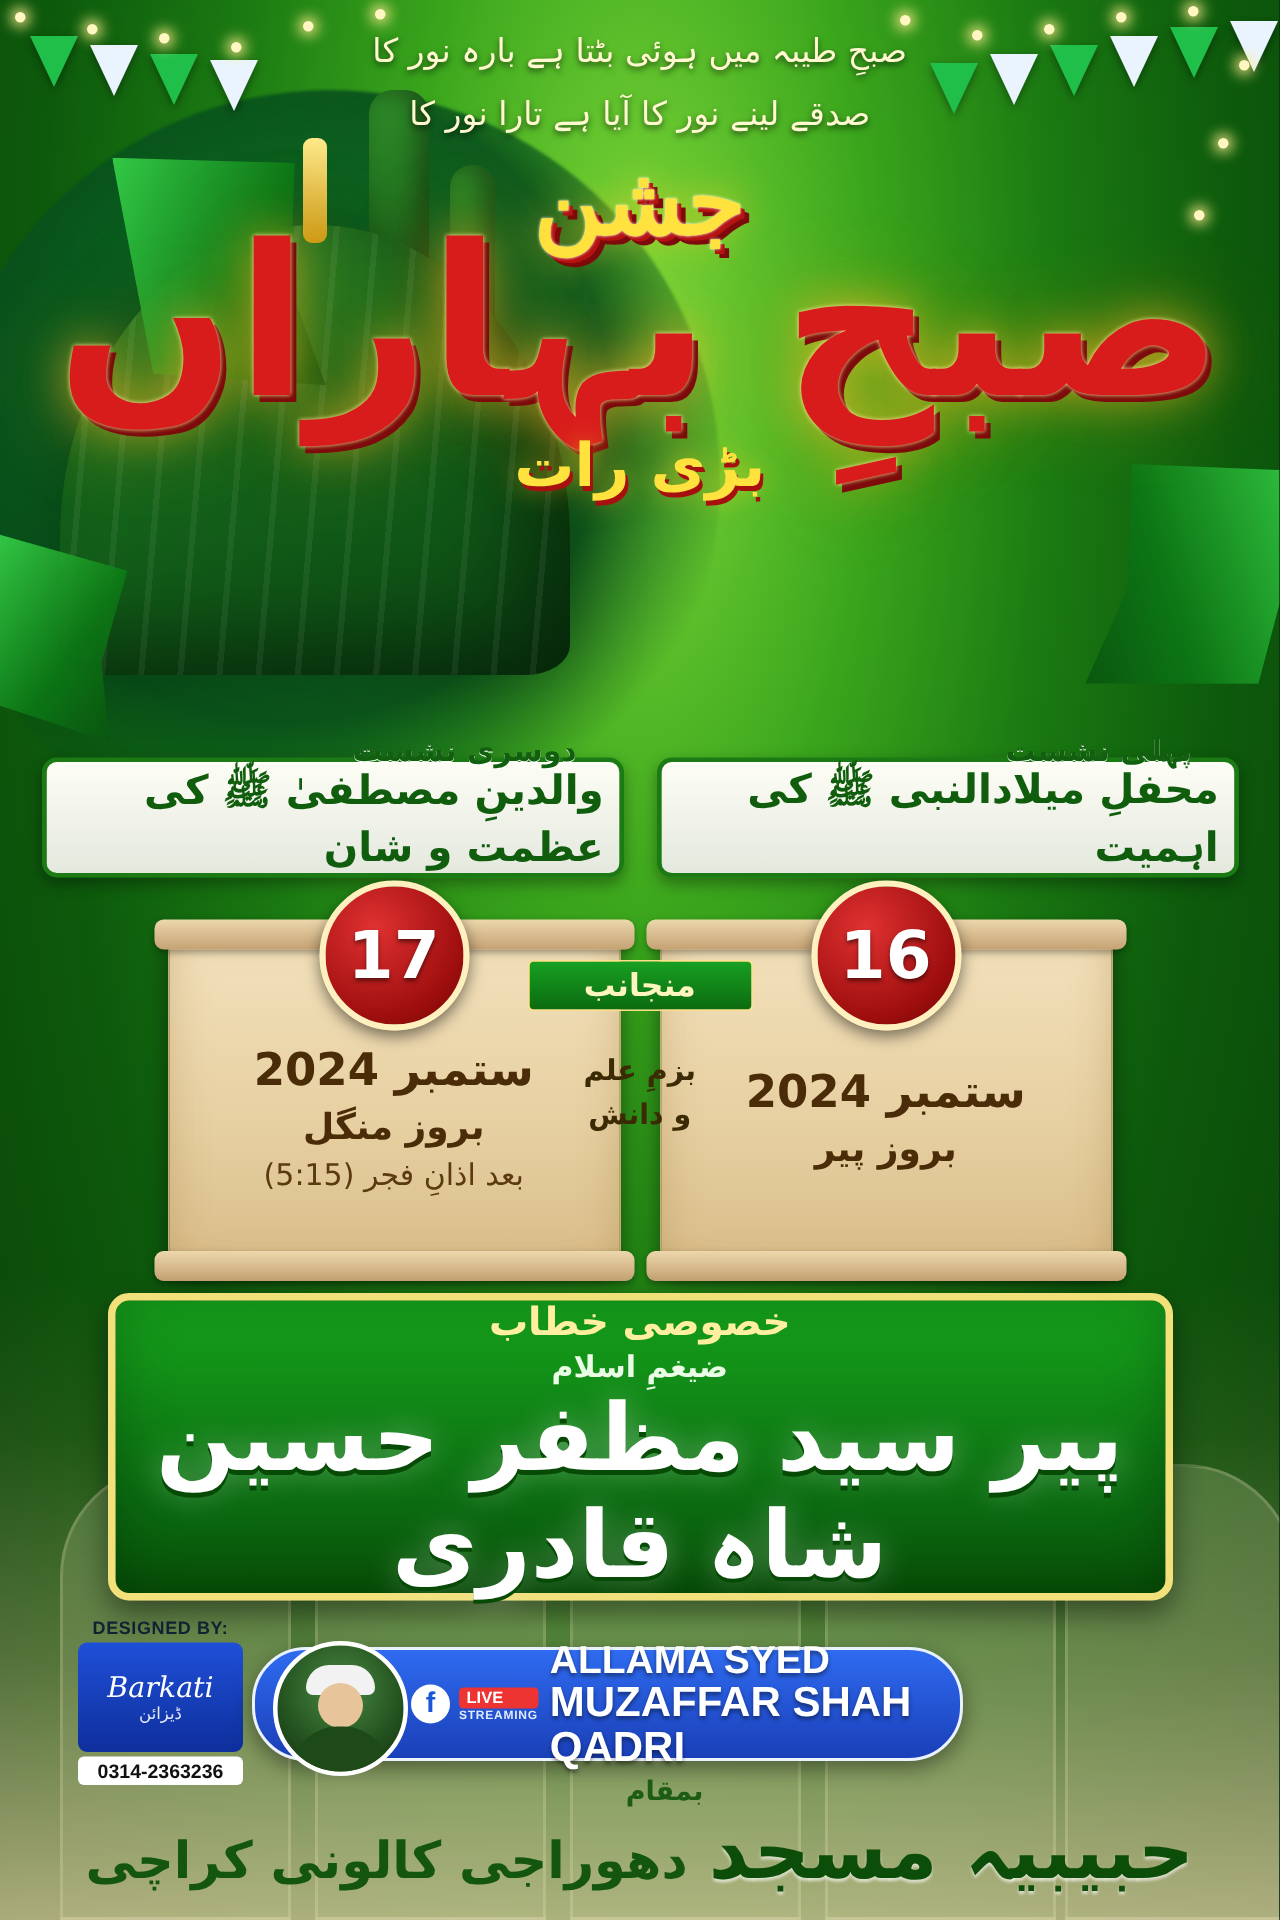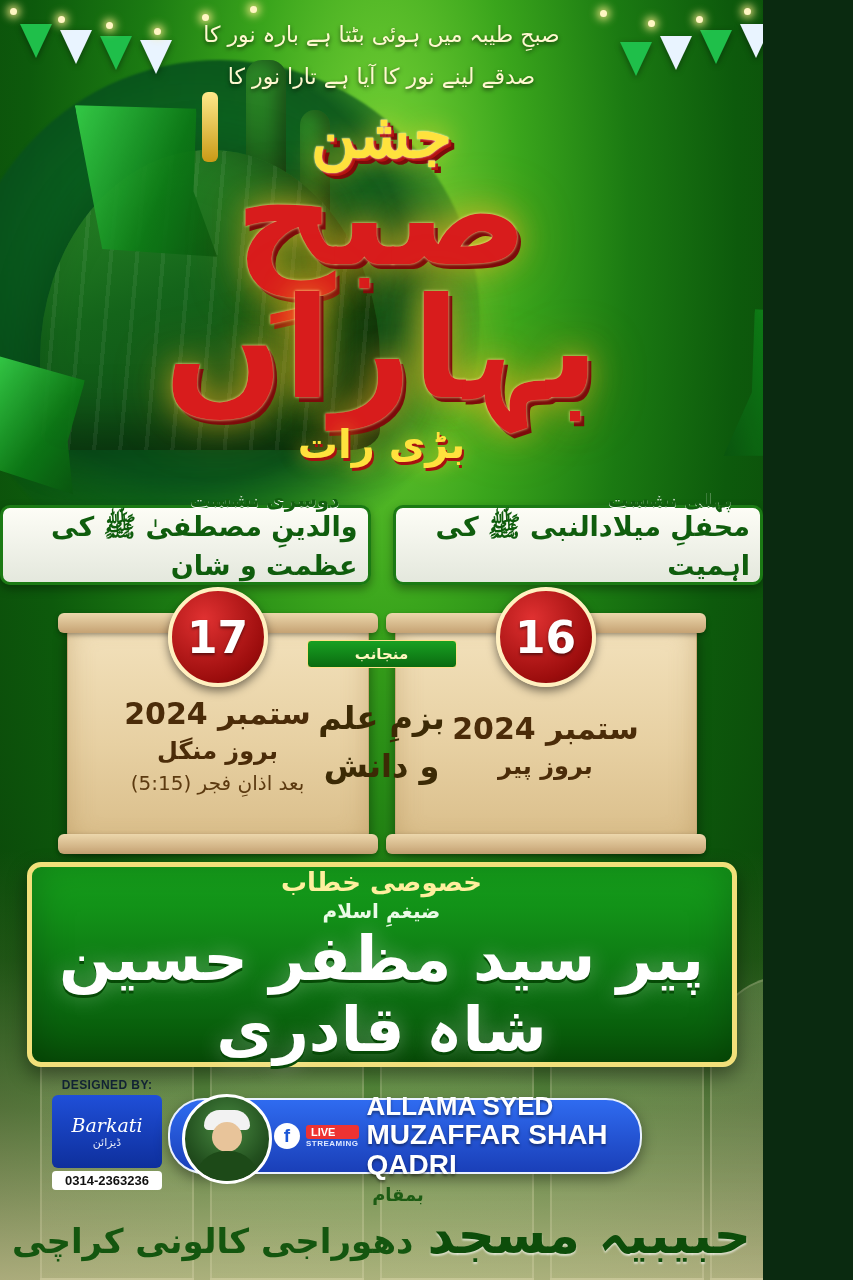--- a/index.html
+++ b/index.html
@@ -1,20 +1,20 @@
 <!DOCTYPE html>
 <html><head>
 <meta charset="utf-8">
 <style>
   html,body{margin:0;padding:0;background:#0a2a10;}
   body{font-family:"Liberation Sans",sans-serif;}
 
   #poster{
     position:relative;
-    width:763px;height:1280px;
+    width:853px;height:1280px;
     overflow:hidden;
     background:
       radial-gradient(ellipse at 50% 18%, #7fd93a 0%, #3aa51c 26%, #1b7a12 46%, #0d5a0c 66%, #0a3d08 100%);
   }
 
   
   .bg-mosque{
     position:absolute;left:-40px;top:60px;width:520px;height:520px;
     background:
       radial-gradient(circle at 45% 40%, rgba(12,120,40,.95) 0%, rgba(8,80,28,.9) 50%, rgba(6,60,20,0) 72%);
@@ -188,26 +188,26 @@
   .scroll-date{font-size:30px;font-weight:bold;line-height:1.35;}
   .scroll-day{font-size:24px;font-weight:bold;margin-top:2px;}
   .scroll-time{font-size:20px;margin-top:6px;color:#5c3a10;}
 
   .mid-tag{
     position:absolute;top:640px;left:50%;transform:translateX(-50%);
     width:150px;text-align:center;direction:rtl;z-index:4;
   }
   .mid-ribbon{
     background:linear-gradient(180deg,#18a022,#0b6b10);
-    color:#fff6bf;font-size:15px;font-weight:bold;padding:4px 16px;
+    color:#fff6bf;font-size:21px;font-weight:bold;padding:4px 16px;
     border-radius:4px;border:1px solid #ffe08a;
     font-family:"DejaVu Sans",sans-serif;
   }
   .mid-text{
-    margin-top:26px;color:#3c2a05;font-size:32px;font-weight:bold;
+    margin-top:26px;color:#3c2a05;font-size:19px;font-weight:bold;
     line-height:1.5;font-family:"DejaVu Sans",sans-serif;text-align:center;
   }
 
   
   .speaker{
     position:absolute;top:862px;left:50%;transform:translateX(-50%);
     width:700px;height:195px;
     background:linear-gradient(180deg,#16a41c,#0b6a10 70%,#075207);
     border:5px solid #f2e07a;
     border-radius:14px;

